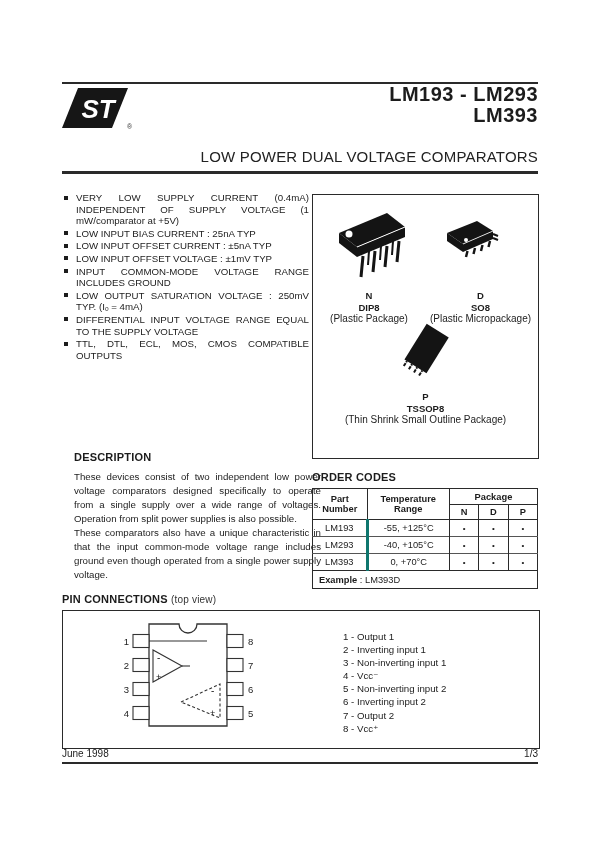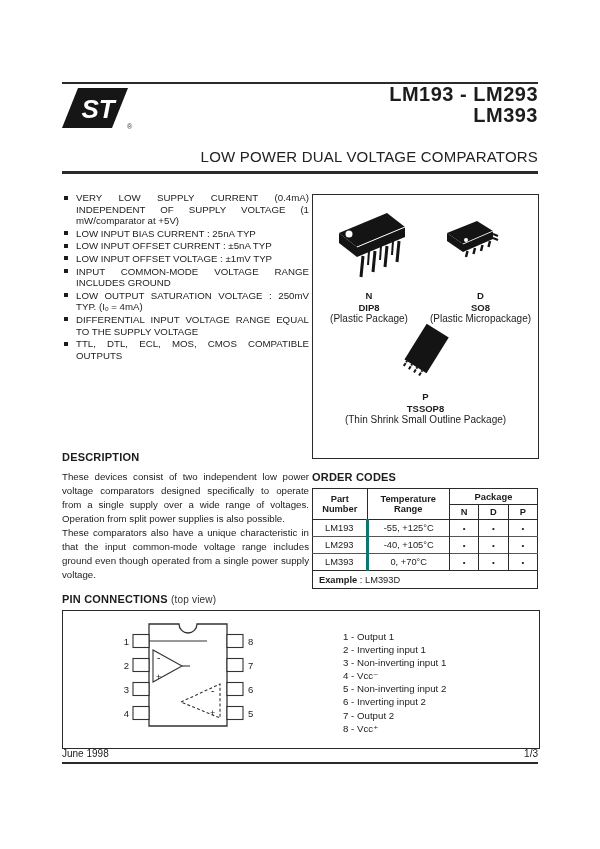--- a/index.html
+++ b/index.html
@@ -21,21 +21,21 @@
   .title { position:absolute; right:62px; top:84px; text-align:right;
            font-size:20px; font-weight:bold; line-height:21px; letter-spacing:.5px; }
   .subtitle { position:absolute; right:62px; top:148px; font-size:15px;
               letter-spacing:.2px; color:#222; }
 
   .features { position:absolute; left:62px; top:192px; width:247px; }
   .feat { display:flex; margin:0 0 1px 0; }
   .feat .sq { flex:0 0 4px; width:4px; height:4px; background:#1c1c1c; margin:3.5px 8px 0 2px; }
   .feat .txt { font-size:9.7px; line-height:11.6px; text-align:justify; }
 
-  .description { position:absolute; left:62px; top:451px; width:247px; }
+  .description { position:absolute; left:74px; top:451px; width:247px; }
   .sec-head { font-size:11px; font-weight:bold; letter-spacing:.2px; margin:0 0 7px 0; }
   .description p { margin:0; font-size:9.7px; line-height:14px; text-align:justify; }
 
   .pkg-box { position:absolute; left:312px; top:194px; width:225px; height:263px;
              border:1.5px solid #2a2a2a; }
   .pkg-label { position:absolute; text-align:center; line-height:11.5px; }
   .pkg-label .code, .pkg-label .name { font-size:9.5px; font-weight:bold; }
   .pkg-label .desc { font-size:10px; }
   .lbl-dip { left:0; top:95px; width:112px; }
   .lbl-so  { left:110px; top:95px; width:115px; }

